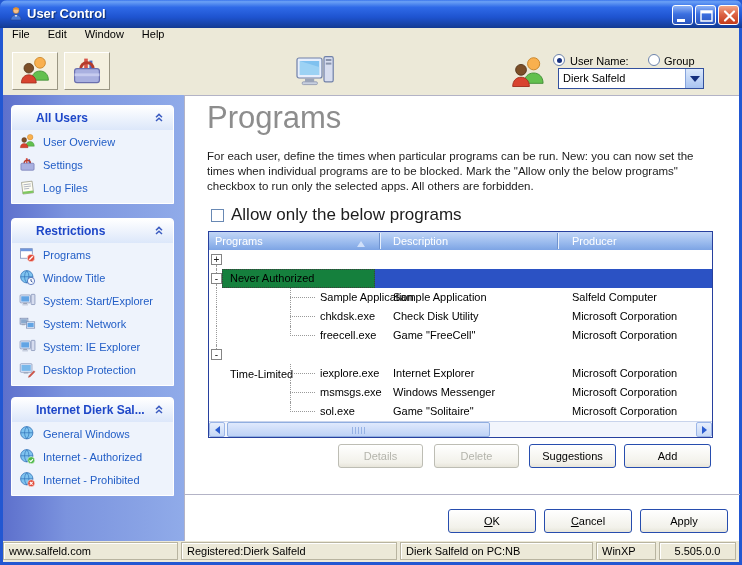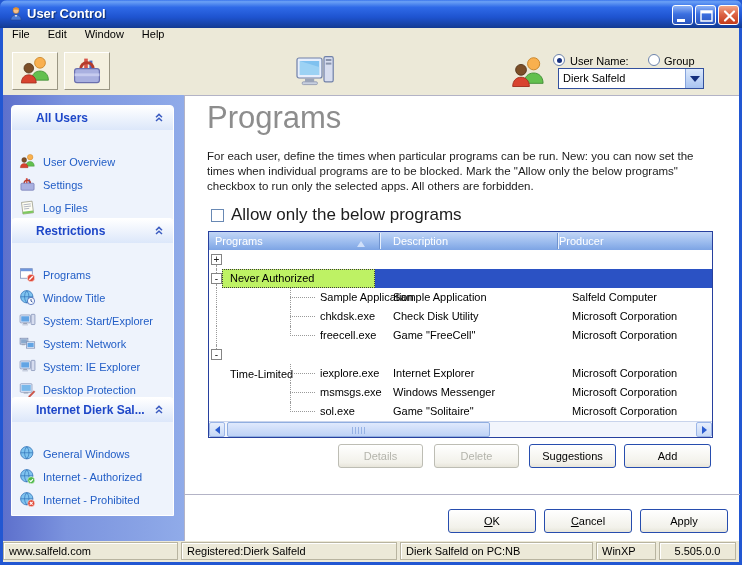--- a/index.html
+++ b/index.html
@@ -30,21 +30,21 @@
   .radio{position:absolute;width:12px;height:12px;border:1px solid #6d84ac;border-radius:50%;background:#fff;}
   .radio.sel::after{content:"";position:absolute;left:2.5px;top:2.5px;width:5px;height:5px;border-radius:50%;background:#16307e;}
   
   #sidebar{position:absolute;left:3px;top:95px;width:181px;height:446px;
     background:linear-gradient(90deg,#5d70cc 0%,#7b93de 35%,#90abe9 100%);}
   .panel{position:absolute;left:8px;width:163px;background:#eef3fc;border:1px solid #fff;border-radius:4px 4px 0 0;}
   .panel-head{height:24px;border-radius:3px 3px 0 0;background:linear-gradient(180deg,#ffffff,#dce7fa);
     display:flex;align-items:center;}
   .panel-head .pt{flex:1;padding-left:24px;font-size:12px;font-weight:bold;color:#1e47c8;white-space:nowrap;overflow:hidden;}
   .chev{width:16px;margin-right:6px;}
-  .panel-items{padding:20px 0 4px 0;}
+  .panel-items{padding:0 0 4px 0;}
   .side-item{height:23px;display:flex;align-items:center;font-size:11px;color:#215dc6;}
   .side-item .ic{width:17px;height:17px;margin:0 7px 0 7px;flex:none;}
   
   #main{position:absolute;left:184px;top:95px;width:555px;height:446px;background:#fff;
     border-top:1px solid #b3b3c6;border-left:1px solid #b3b3c6;}
   #page-title{position:absolute;left:22px;top:4px;font-size:31px;color:#8d8d8d;}
   #page-desc{position:absolute;left:22px;top:53px;width:512px;font-size:11.5px;line-height:15px;color:#1c1c1c;}
   #allow-row{position:absolute;left:26px;top:109px;display:flex;align-items:center;}
   #allow-cb{width:13px;height:13px;border:1px solid #6989b4;background:#fff;}
   #allow-label{margin-left:7px;font-size:17px;color:#1c1c1c;}
@@ -54,21 +54,21 @@
     background:linear-gradient(180deg,#c3d6f6 0%,#9cbcee 55%,#7da4e4 100%);}
   .th{position:absolute;top:0;height:18px;line-height:18px;color:#fff;font-size:11px;}
   .th-div{position:absolute;top:1px;width:0;height:16px;border-left:1px solid #6f93cf;border-right:1px solid #e8f0fc;}
   #sort-arrow{position:absolute;left:148px;top:5px;width:0;height:0;border:4px solid transparent;border-bottom:6px solid #dce8fb;opacity:.85;}
   #tbody{position:absolute;left:0;top:18px;width:503px;height:171px;}
   .trow{position:absolute;left:0;width:503px;height:19px;font-size:11px;color:#000;}
   .pm{position:absolute;left:2px;top:4px;width:11px;height:11px;border:1px solid #848484;background:#fff;
     font-size:10px;line-height:9px;text-align:center;color:#222;}
   .gl{position:absolute;left:21px;top:0;line-height:19px;white-space:nowrap;margin-top:20px;}
   .selfill{position:absolute;left:166px;right:0;top:0;bottom:0;background:#2b52c4;}
-  .selcell{position:absolute;left:13px;top:0;width:153px;height:19px;border:1px dotted #3c3c3c;background:#bef264;line-height:17px;padding-left:7px;white-space:nowrap;}
+  .selcell{position:absolute;left:13px;top:0;width:153px;height:19px;border:1px dotted #3c3c3c;background:#15803d;line-height:17px;padding-left:7px;white-space:nowrap;}
   .chain{position:absolute;left:7px;border-left:1px dotted #9a9a9a;width:0;}
   .branch{position:absolute;left:81px;border-left:1px dotted #9a9a9a;width:0;top:0;bottom:0;}
   .branch.half{bottom:auto;height:10px;}
   .tick{position:absolute;left:81px;top:9px;width:25px;border-top:1px dotted #9a9a9a;}
   .c1{position:absolute;left:111px;line-height:19px;white-space:nowrap;}
   .c2{position:absolute;left:184px;line-height:19px;white-space:nowrap;}
   .c3{position:absolute;left:363px;line-height:19px;white-space:nowrap;}
   
   #hscroll{position:absolute;left:0;top:189px;width:503px;height:16px;background:#f2f5fc;border-top:1px solid #c9d4ec;}
   .sb-btn{position:absolute;top:0;width:16px;height:15px;background:linear-gradient(180deg,#e8effc,#c6d8f6);
@@ -333,21 +333,21 @@
       <span id="allow-label">Allow only the below programs</span>
     </div>
 
     <div id="table">
       <div id="thead">
         <span class="th" style="left:6px">Programs</span>
         <span id="sort-arrow"></span>
         <span class="th-div" style="left:170px"></span>
         <span class="th" style="left:184px">Description</span>
         <span class="th-div" style="left:348px"></span>
-        <span class="th" style="left:350px">Producer</span>
+        <span class="th" style="left:363px">Producer</span>
       </div>
       <div id="tbody">
           <div class="trow" style="top: 0px;">
             <span class="chain" style="top:15px;bottom:0"></span>
             <span class="pm">+</span>
             <span class="gl">Always Authorized</span>
           </div>
           <div class="trow" style="top: 19px;">
             <span class="chain" style="top:0;height:4px"></span>
             <span class="chain" style="top:15px;bottom:0"></span>

